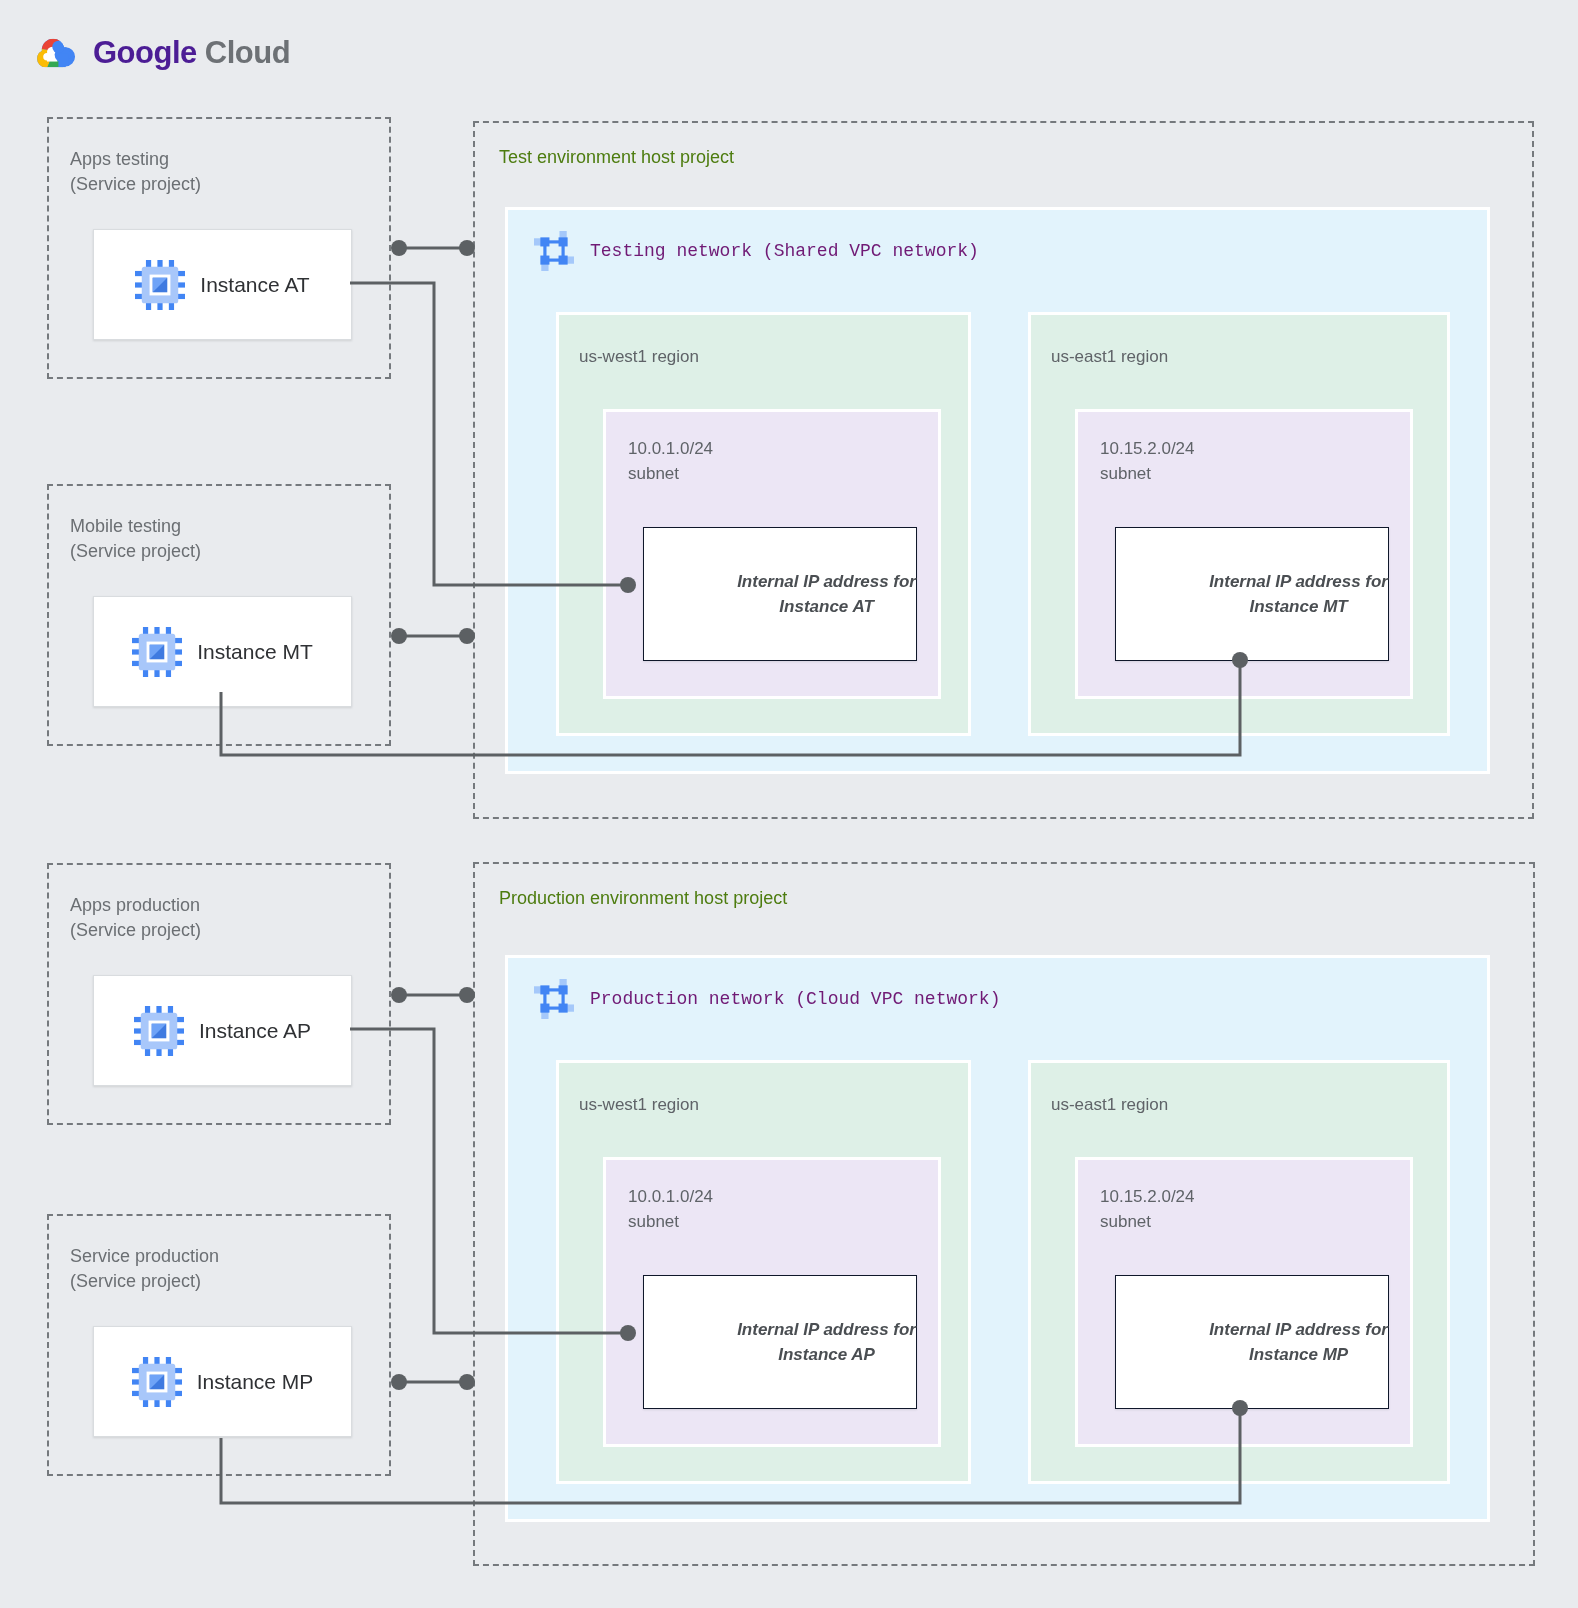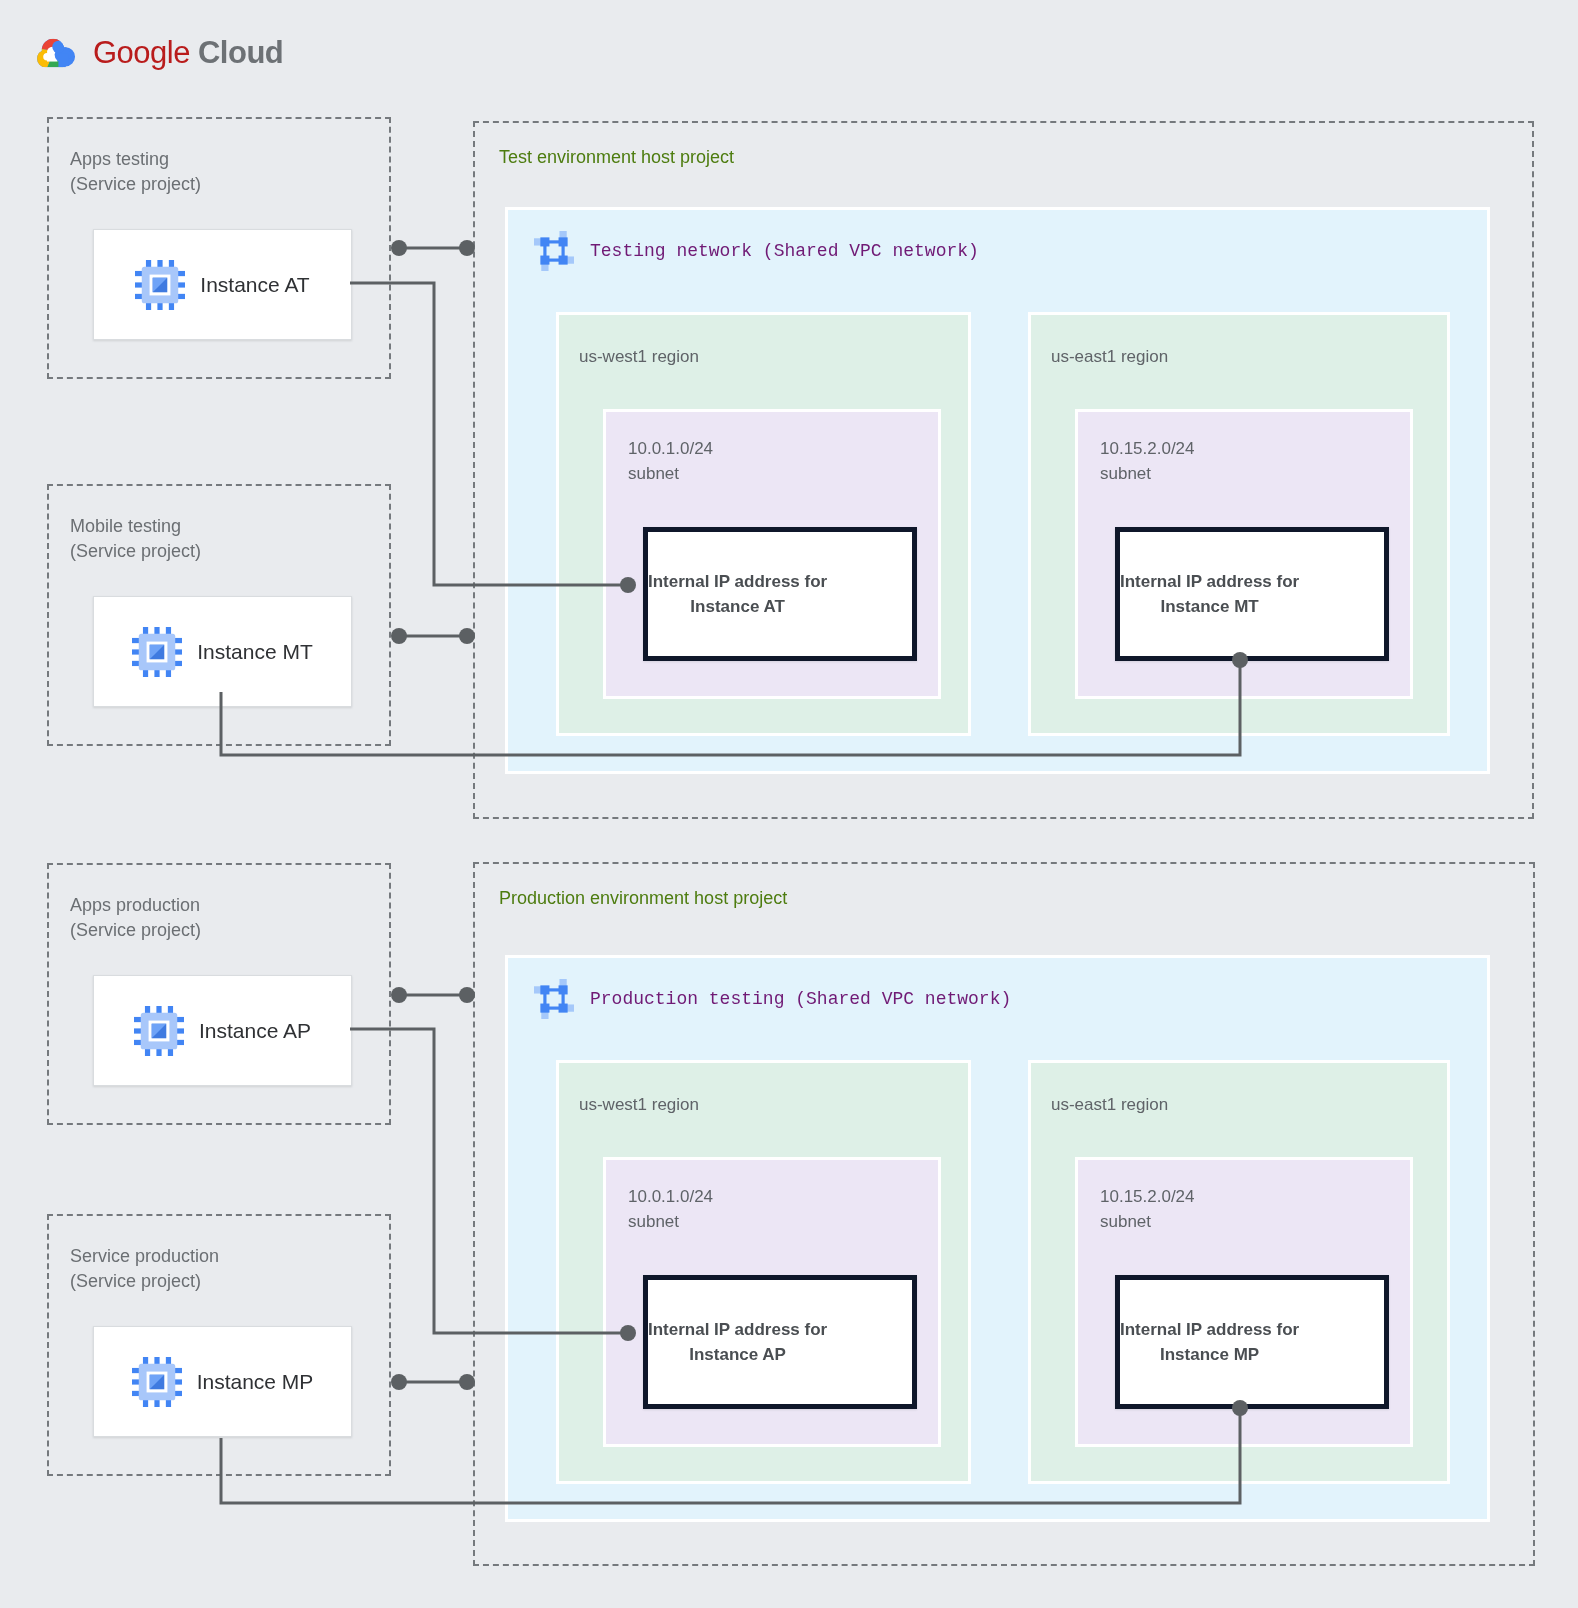--- a/index.html
+++ b/index.html
@@ -8,21 +8,21 @@
     background:var(--canvas_bg,#e9ebee);
     font-family:"Liberation Sans","DejaVu Sans",sans-serif;
     position:relative;overflow:hidden;
   }
   *{box-sizing:border-box;}
   .canvas{position:absolute;left:0;top:0;width:1578px;height:1608px;}
 
   
   .logo{position:absolute;left:34px;top:34px;display:flex;align-items:center;gap:13px;}
   .logo-word{font-size:31px;letter-spacing:-0.5px;color:#5f6368;}
-  .logo-word .brand{color:#b91c1c;}
+  .logo-word .brand{color:#4c1d95;font-weight:bold;}
   .logo-word .product{color:#6d7175;margin-left:8px;font-weight:700;margin-top:8px;}
 
   
   .dashed-box{position:absolute;border:2px dashed var(--dash_border,#75797d);background:transparent;}
   .svc-label{position:absolute;left:21px;top:28px;font-size:18px;line-height:25px;color:#6b6f73;}
   .card{
     position:absolute;left:44px;top:110px;width:259px;height:111px;
     background:#fff;border:1px solid #d9dcdf;box-shadow:0 1px 2px rgba(60,64,67,.15);
     display:flex;align-items:center;justify-content:center;gap:15px;
   }
@@ -35,22 +35,22 @@
   .network-head{position:absolute;left:26px;top:21px;display:flex;align-items:center;gap:16px;}
   .network-label{font-size:18px;color:#701a75;font-family:Liberation Mono, monospace;}
   .region{position:absolute;top:102px;height:424px;background:var(--region_bg,#def0e7);border:3px solid #fff;}
   .region.west{left:48px;width:415px;}
   .region.east{left:520px;width:422px;padding-left:48px;}
   .region-label{position:absolute;left:20px;top:32px;font-size:17px;color:#5f6368;}
   .subnet{position:absolute;left:44px;top:94px;width:338px;height:290px;background:var(--subnet_bg,#ece6f5);border:3px solid #fff;}
   .subnet-label{position:absolute;left:22px;top:24px;font-size:17px;line-height:25px;color:#5f6368;}
   .ip-box{
     position:absolute;left:37px;top:115px;width:274px;height:134px;
-    background:#fff;border:5px solid #0f172a;box-shadow:0 1px 2px rgba(60,64,67,.12);
-    display:flex;align-items:center;justify-content:flex-start;
+    background:#fff;border:1px solid #0f172a;box-shadow:0 1px 2px rgba(60,64,67,.12);
+    display:flex;align-items:center;justify-content:flex-end;font-style:italic;
   }
   .ip-label{font-size:17px;font-weight:bold;color:#4a4e52;line-height:25px;text-align:center;}
 
   
   svg.overlay{position:absolute;left:0;top:0;pointer-events:none;}
   .connector{stroke:var(--line,#5c6063);stroke-width:3px;fill:none;}
   .cdot{fill:var(--line,#5c6063);stroke:none;}
 
   .icon{display:block;}
 </style>
@@ -293,21 +293,21 @@
           <line x1="12" y1="16" x2="12" y2="28"></line>
           <line x1="32" y1="16" x2="32" y2="28"></line>
         </g>
         <g fill="#4285f4">
           <rect x="7" y="7" width="10" height="10"></rect>
           <rect x="27" y="7" width="10" height="10"></rect>
           <rect x="7" y="27" width="10" height="10"></rect>
           <rect x="27" y="27" width="10" height="10"></rect>
         </g>
       </svg>
-      <span class="network-label">Production testing (Shared VPC network)</span>
+      <span class="network-label">Production network (Cloud VPC network)</span>
     </div>
 
     <div class="region west">
       <div class="region-label">us-west1 region</div>
       <div class="subnet">
         <div class="subnet-label">
           <div>10.0.1.0/24</div>
           <div>subnet</div>
         </div>
         <div class="ip-box">

